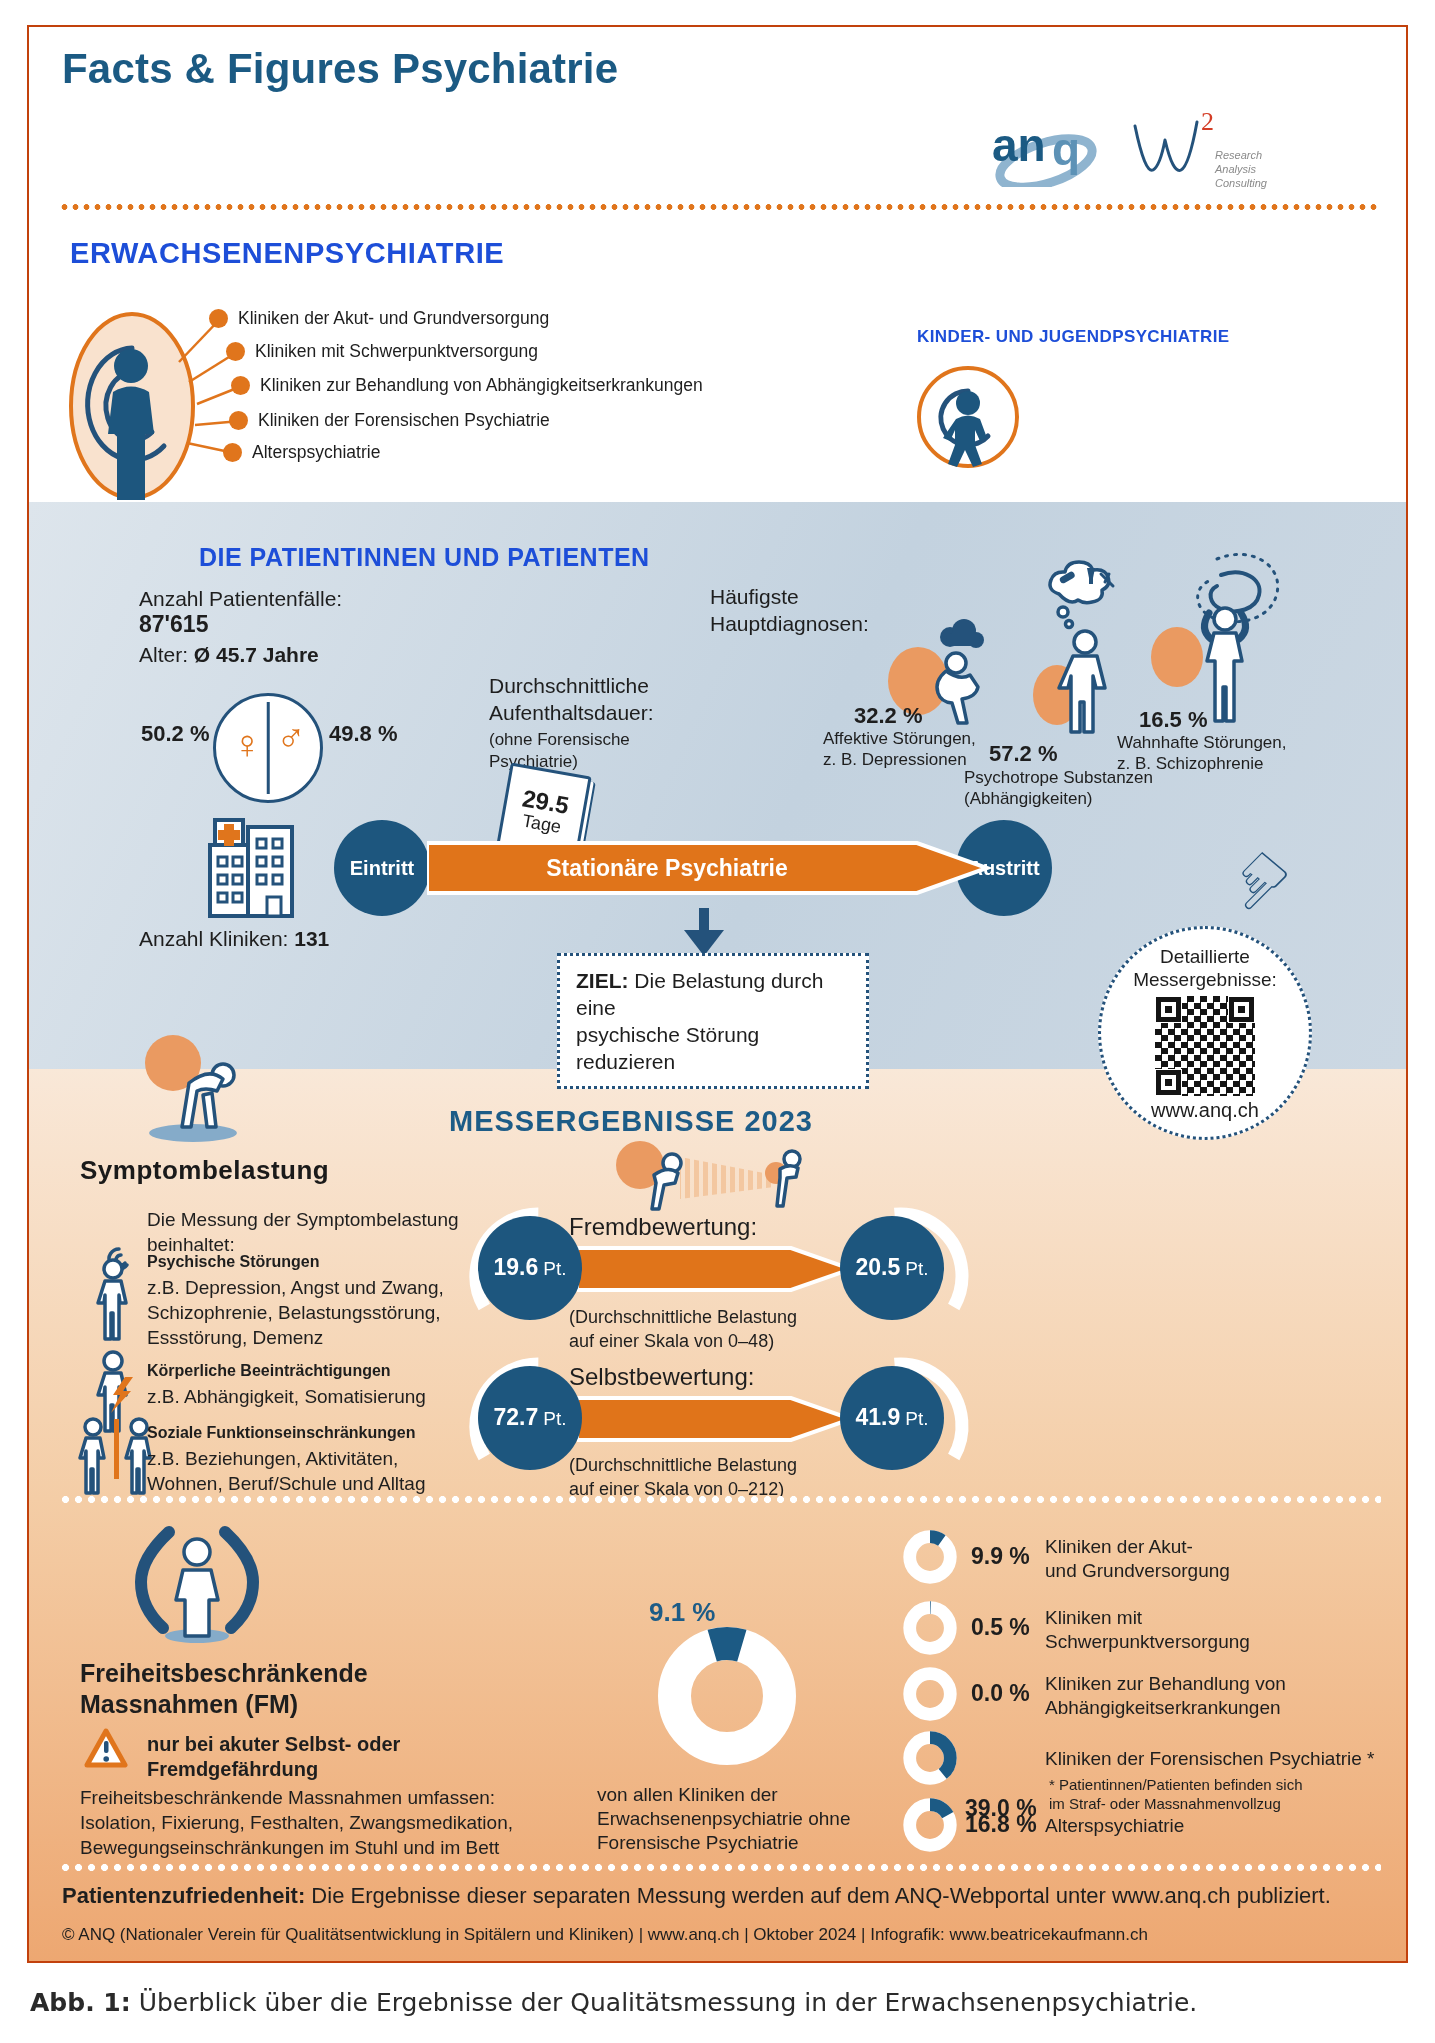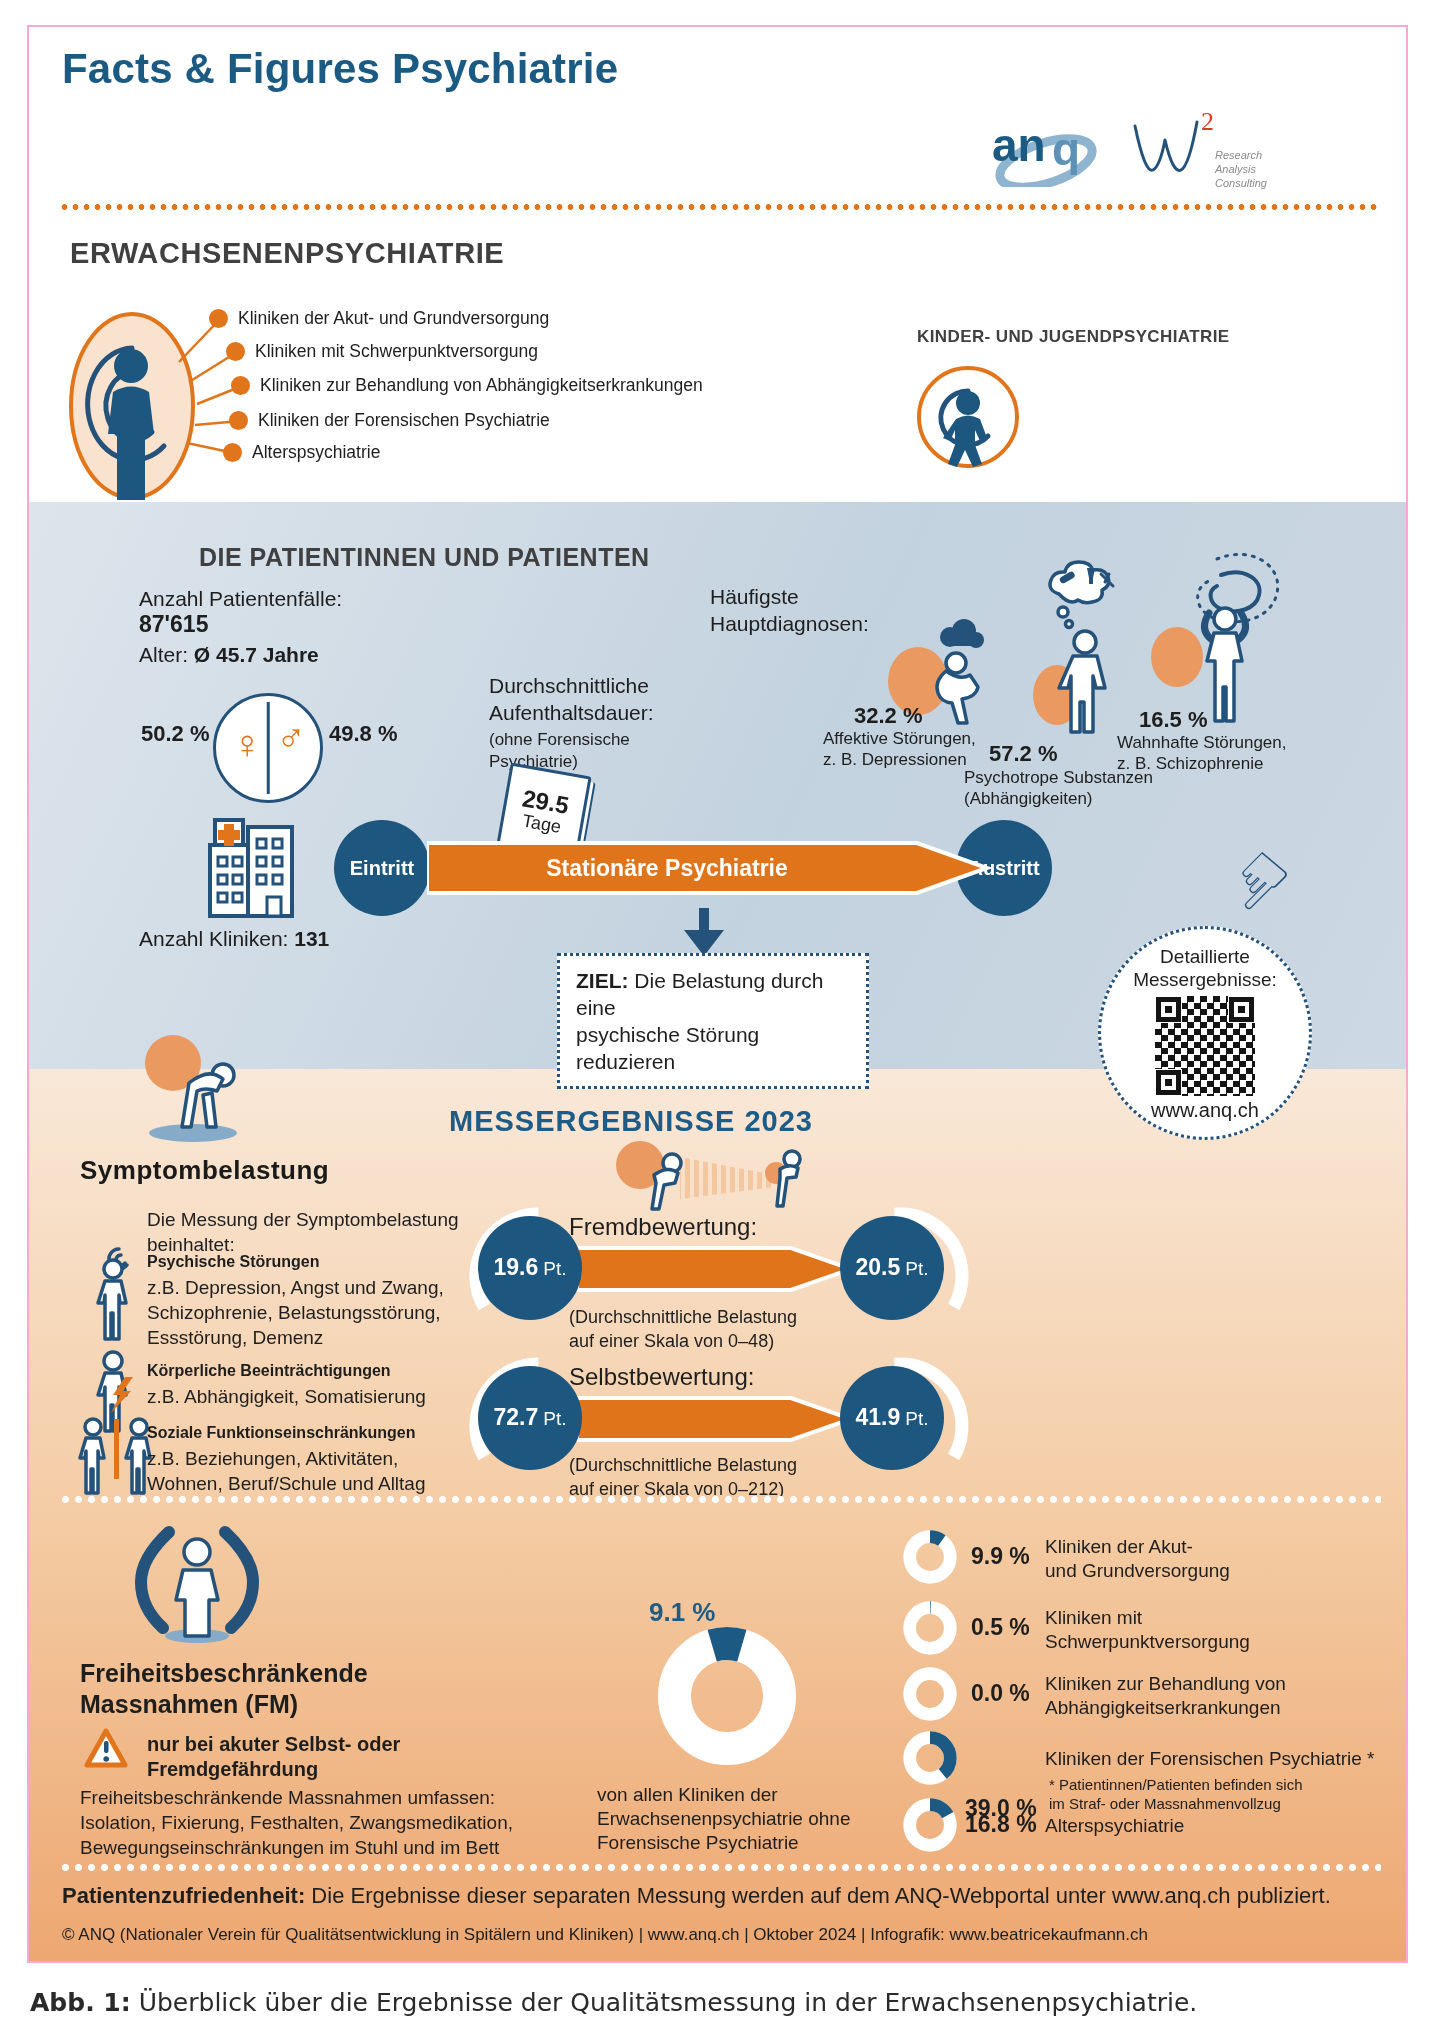--- a/index.html
+++ b/index.html
@@ -1,25 +1,25 @@
 <!DOCTYPE html>
 <html><head>
 <meta charset="utf-8">
 <style>
   *{margin:0;padding:0;box-sizing:border-box}
   html,body{width:1435px;height:2043px}
   body{position:relative;background:#fff;font-family:"Liberation Sans",sans-serif;color:#1e1e1e;-webkit-font-smoothing:antialiased}
   .abs{position:absolute}
-  .frame{position:absolute;left:27px;top:25px;width:1381px;height:1938px;border:2px solid #f9a8d4;background:#fff;overflow:hidden}
+  .frame{position:absolute;left:27px;top:25px;width:1381px;height:1938px;border:2px solid #c2410c;background:#fff;overflow:hidden}
   .bg{position:absolute;left:0;width:100%}
   .bg-blue{top:475px;height:567px;background:linear-gradient(115deg,#dde5ec 0%,#c3d2df 55%,#ccd8e3 100%)}
   .bg-peach{top:1042px;height:896px;background:linear-gradient(#f9e8d8 0%,#f4cda6 48%,#eda771 100%)}
   .dots-orange{height:8px;background-image:radial-gradient(circle,#e0751c 2.6px,transparent 3.2px);background-size:11px 8px;background-repeat:repeat-x;background-position:0 50%}
   .dots-white{height:9px;background-image:radial-gradient(circle,#ffffff 3.2px,transparent 3.8px);background-size:13px 9px;background-repeat:repeat-x;background-position:0 50%}
-  .t-blue{color:#1b5a83}.t-orange{color:#404040}.t-navy{color:#1d5c87}
+  .t-blue{color:#1b5a83}.t-orange{color:#1d4ed8}.t-navy{color:#1d5c87}
   .title1{font-size:42px;font-weight:bold;letter-spacing:.2px}
   .title2{font-size:36px}
   .sec-h{font-size:29px;font-weight:bold;letter-spacing:.6px}
   .sub-h{font-size:25px;font-weight:bold;letter-spacing:.5px}
   .small-h{font-size:17px;font-weight:bold;letter-spacing:.4px}
   .txt{font-size:21px;line-height:27px}
   .txt-s{font-size:17px;line-height:22px}
   .pre{white-space:pre-line}
   .ctr{text-align:left}
   .clinic-row{position:absolute;display:flex;align-items:center;gap:10px}

